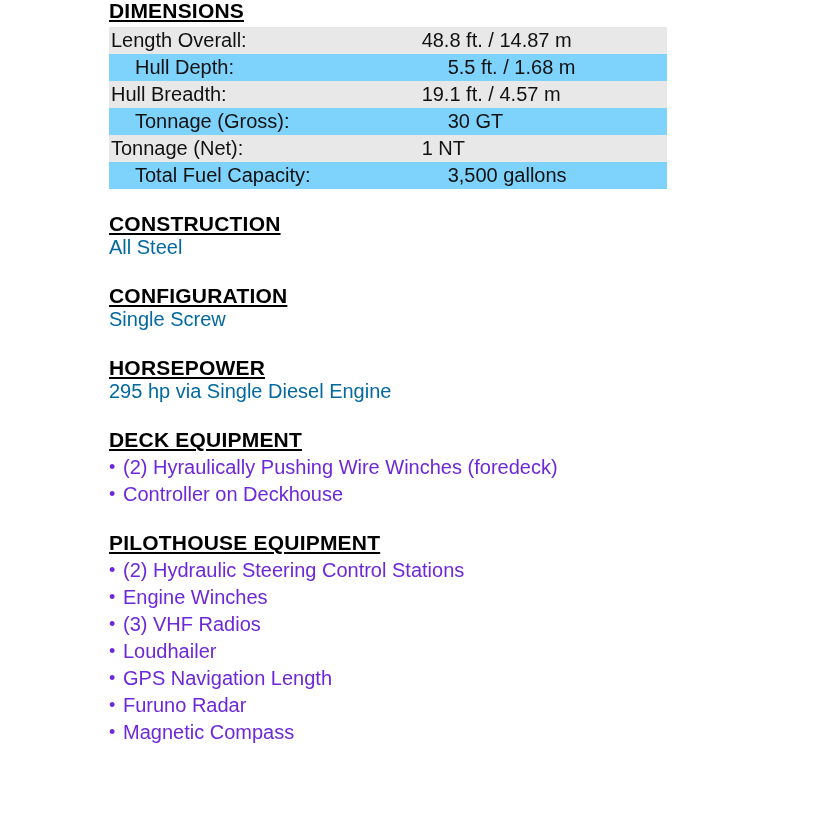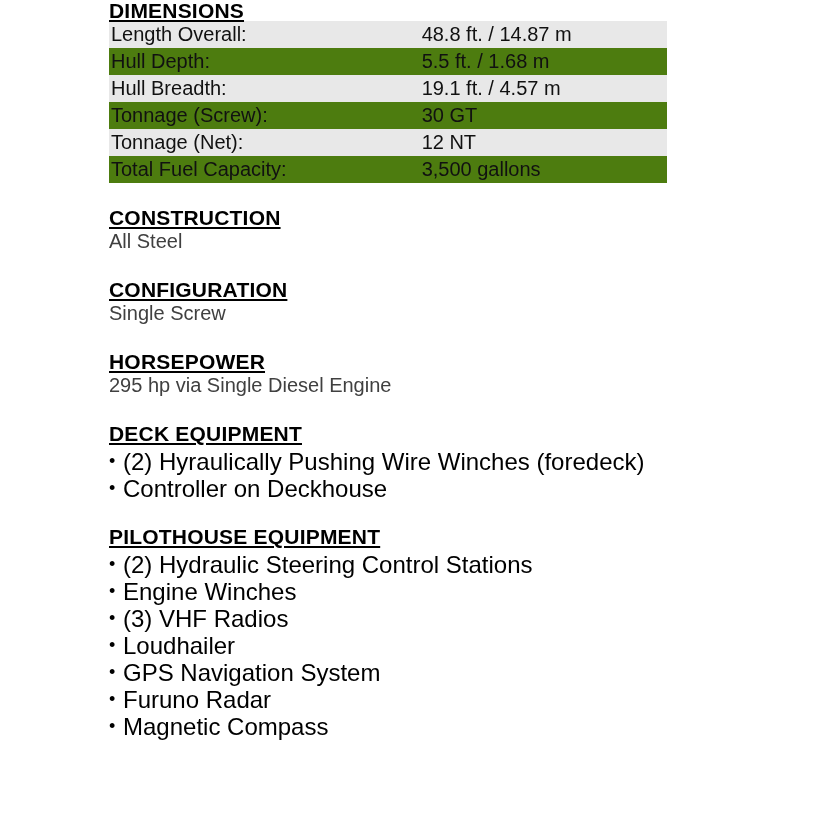--- a/index.html
+++ b/index.html
@@ -29,61 +29,63 @@
     font-weight: bold;
     text-decoration: underline;
     letter-spacing: 0.2px;
     line-height: 1.0;
     color: #000000;
   }
   
   .dim-table {
     border-collapse: collapse;
     width: 558px;
+    margin-top: 6px;
     table-layout: fixed;
   }
   .dim-table tr {
     height: 27px;
   }
   .dim-table tr.shaded td {
     background: #e8e8e8;
   }
   .dim-table tr.plain td {
-    background: #4d7c0f;
+    background: #7dd3fc;
+    padding-left: 26px;
   }
   .dim-table td {
     font-size: 20px;
     padding: 0 6px 0 0;
     line-height: 27px;
     vertical-align: middle;
     color: #111111;
   }
   .dim-table td.label {
     text-align: left;
     padding-left: 2px;
     width: 56%;
   }
   .dim-table td.value {
     width: 44%;
   }
   .body-line {
     font-size: 20px;
     line-height: 27px;
-    color: #404040;
+    color: #0369a1;
     margin: 0;
   }
   ul.bullets {
     list-style: none;
     margin: 4px 0 0 0;
     padding: 0;
   }
   ul.bullets li {
-    font-size: 24px;
+    font-size: 20px;
     line-height: 27px;
-    color: #000000;
+    color: #6d28d9;
     padding-left: 14px;
     position: relative;
   }
   ul.bullets li::before {
     content: "\2022";
     position: absolute;
     left: 0;
     top: 0;
     font-size: 18px;
     line-height: 27px;
@@ -105,26 +107,26 @@
         </tr>
         <tr class="plain">
           <td class="label">Hull Depth:</td>
           <td class="value">5.5 ft. / 1.68 m</td>
         </tr>
         <tr class="shaded">
           <td class="label">Hull Breadth:</td>
           <td class="value">19.1 ft. / 4.57 m</td>
         </tr>
         <tr class="plain">
-          <td class="label">Tonnage (Screw):</td>
+          <td class="label">Tonnage (Gross):</td>
           <td class="value">30 GT</td>
         </tr>
         <tr class="shaded">
           <td class="label">Tonnage (Net):</td>
-          <td class="value">12 NT</td>
+          <td class="value">1 NT</td>
         </tr>
         <tr class="plain">
           <td class="label">Total Fuel Capacity:</td>
           <td class="value">3,500 gallons</td>
         </tr>
       </tbody>
     </table>
   </div>
 
   <div class="spacer-md"></div>
@@ -160,19 +162,19 @@
 
   <div class="spacer-md"></div>
 
   <div class="section">
     <div class="section-title">PILOTHOUSE EQUIPMENT</div>
     <ul class="bullets">
       <li>(2) Hydraulic Steering Control Stations</li>
       <li>Engine Winches</li>
       <li>(3) VHF Radios</li>
       <li>Loudhailer</li>
-      <li>GPS Navigation System</li>
+      <li>GPS Navigation Length</li>
       <li>Furuno Radar</li>
       <li>Magnetic Compass</li>
     </ul>
   </div>
 
 </div>
 
 </body></html>

